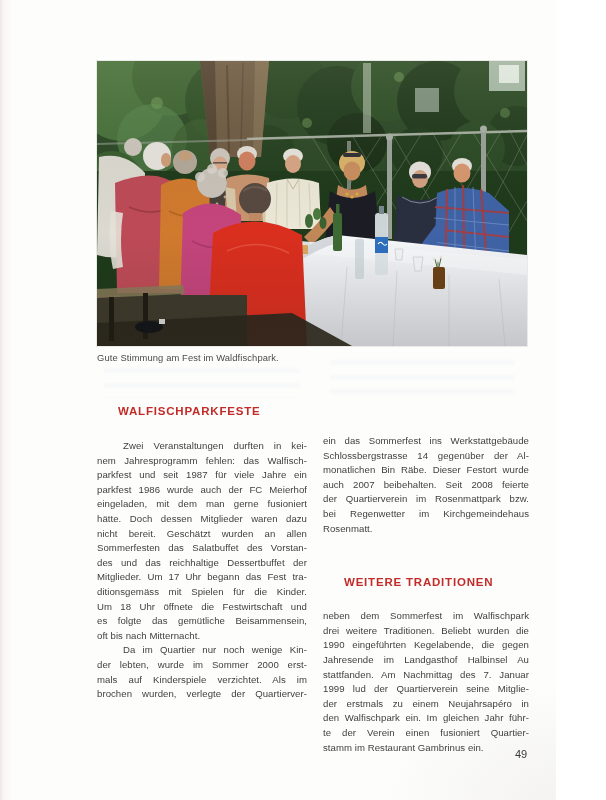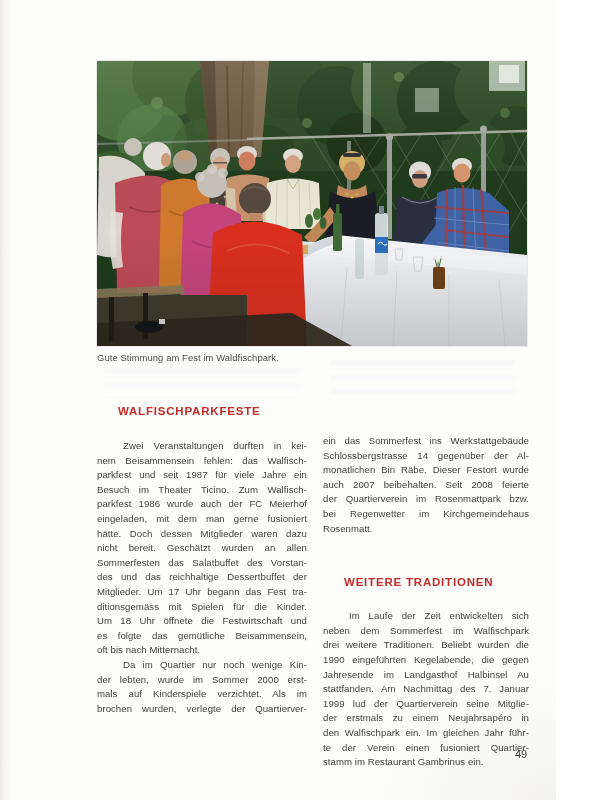--- a/index.html
+++ b/index.html
@@ -305,23 +305,22 @@
       <rect width="430" height="285" fill="url(#tone)"></rect>
     </svg>
   </figure>
 
   <div class="caption">Gute Stimmung am Fest im Waldfischpark.</div>
 
   <div class="col col-left">
     <h2 class="heading">WALFISCHPARKFESTE</h2>
     <div class="para">
         <div class="pline indent">Zwei Veranstaltungen durften in kei-</div>
-        <div class="pline">nem Beisammensein fehlen: das Walfisch-</div>
+        <div class="pline">nem Jahresprogramm fehlen: das Walfisch-</div>
         <div class="pline">parkfest und seit 1987 für viele Jahre ein</div>
-        <div class="pline">Besuch im Theater Ticino. Zum Walfisch-</div>
         <div class="pline">parkfest 1986 wurde auch der FC Meierhof</div>
         <div class="pline">eingeladen, mit dem man gerne fusioniert</div>
         <div class="pline">hätte. Doch dessen Mitglieder waren dazu</div>
         <div class="pline">nicht bereit. Geschätzt wurden an allen</div>
         <div class="pline">Sommerfesten das Salatbuffet des Vorstan-</div>
         <div class="pline">des und das reichhaltige Dessertbuffet der</div>
         <div class="pline">Mitglieder. Um 17 Uhr begann das Fest tra-</div>
         <div class="pline">ditionsgemäss mit Spielen für die Kinder.</div>
         <div class="pline">Um 18 Uhr öffnete die Festwirtschaft und</div>
         <div class="pline">es folgte das gemütliche Beisammensein,</div>
@@ -340,21 +339,20 @@
         <div class="pline">ein das Sommerfest ins Werkstattgebäude</div>
         <div class="pline">Schlossbergstrasse 14 gegenüber der Al-</div>
         <div class="pline">monatlichen Bin Räbe. Dieser Festort wurde</div>
         <div class="pline">auch 2007 beibehalten. Seit 2008 feierte</div>
         <div class="pline">der Quartierverein im Rosenmattpark bzw.</div>
         <div class="pline">bei Regenwetter im Kirchgemeindehaus</div>
         <div class="pline endline">Rosenmatt.</div>
       </div>
     <h2 class="heading">WEITERE TRADITIONEN</h2>
     <div class="para">
-        <div class="pline indent">Im Laufe der Zeit entwickelten sich</div>
         <div class="pline">neben dem Sommerfest im Walfischpark</div>
         <div class="pline">drei weitere Traditionen. Beliebt wurden die</div>
         <div class="pline">1990 eingeführten Kegelabende, die gegen</div>
         <div class="pline">Jahresende im Landgasthof Halbinsel Au</div>
         <div class="pline">stattfanden. Am Nachmittag des 7. Januar</div>
         <div class="pline">1999 lud der Quartierverein seine Mitglie-</div>
         <div class="pline">der erstmals zu einem Neujahrsapéro in</div>
         <div class="pline">den Walfischpark ein. Im gleichen Jahr führ-</div>
         <div class="pline">te der Verein einen fusioniert Quartier-</div>
         <div class="pline endline">stamm im Restaurant Gambrinus ein.</div>

